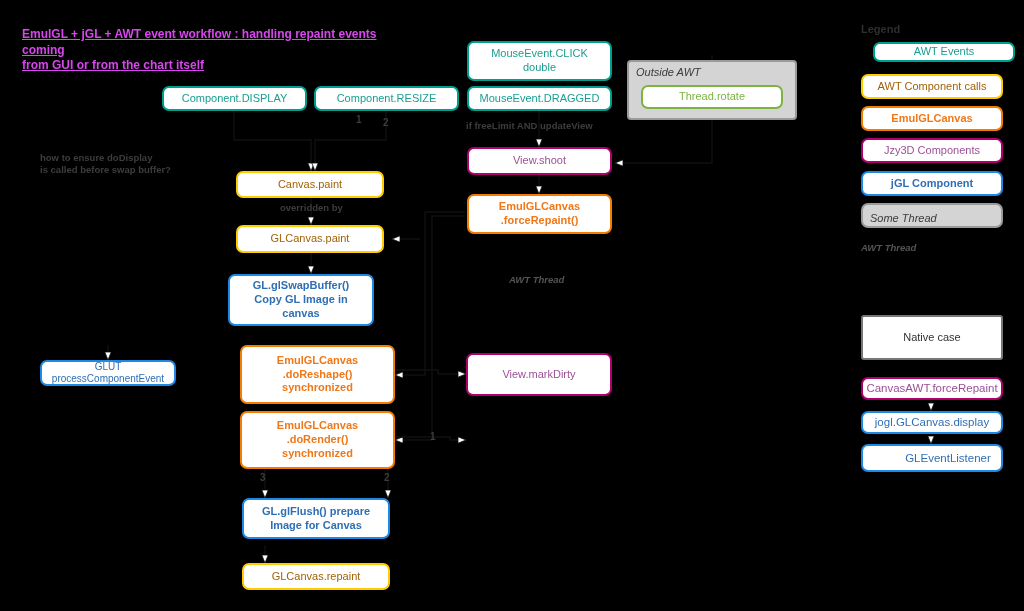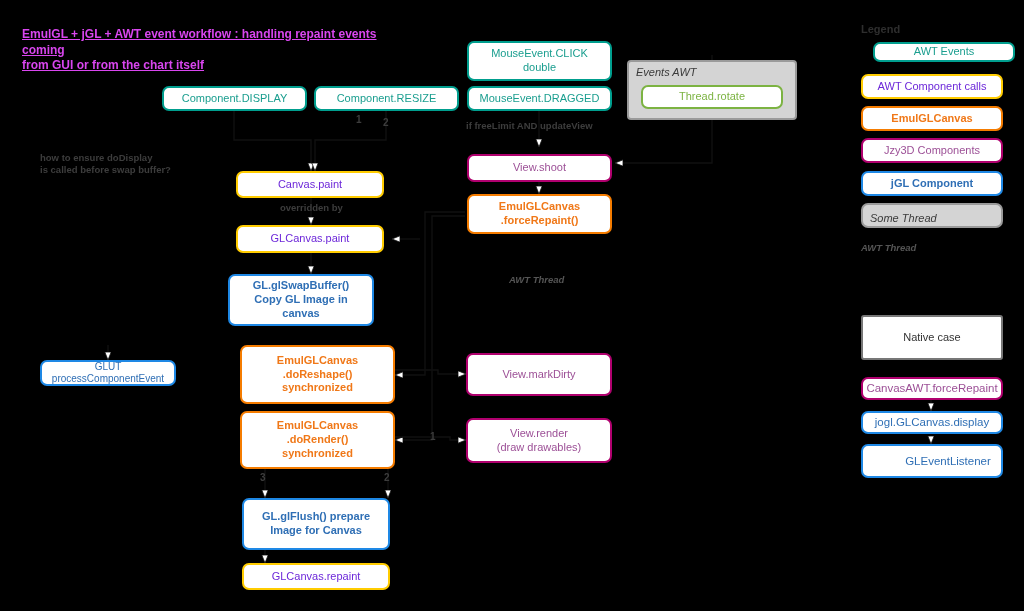--- a/index.html
+++ b/index.html
@@ -23,21 +23,21 @@
     align-items: center;
     justify-content: center;
     text-align: center;
     font-size: 11px;
     line-height: 1.25;
     padding: 2px 4px;
     white-space: pre-line;
   }
   
   .awt-event   { border-color: #009e8e; color: #1a9e8f; }
-  .awt-call    { border-color: #ffcc00; color: #6d28d9; }
+  .awt-call    { border-color: #ffcc00; color: #a16207; }
   .emul        { border-color: #f57c00; color: #f07818; font-weight: bold; }
   .jzy3d       { border-color: #b0006e; color: #9c4f96; }
   .jgl         { border-color: #1e88e5; color: #2f6fb5; font-weight: bold; }
   .thread-box  { border-color: #9a9a9a; background:#d4d4d4; color:#3a3a3a;
                  font-style: italic; justify-content:flex-start; padding-left:7px;
                  align-items:flex-start; padding-top:4px; }
   .plain       { border-color: #777; color: #333; }
   .green       { border-color: #7cb342; color: #7cb342; }
 
   .label {
@@ -130,56 +130,54 @@
   <div class="box awt-event" style="left:162px; top:86px; width:145px; height:25px;">Component.DISPLAY</div>
 
   <div class="box awt-event" style="left:314px; top:86px; width:145px; height:25px;">Component.RESIZE</div>
 
   <div class="box awt-event" style="left:467px; top:41px; width:145px; height:40px;">MouseEvent.CLICK
 double</div>
 
   <div class="box awt-event" style="left:467px; top:86px; width:145px; height:25px;">MouseEvent.DRAGGED</div>
 
   <div class="box thread-box" style="left:627px; top:60px; width:170px; height:60px; border-radius:4px;">
-    <span>Events AWT</span>
+    <span>Outside AWT</span>
   </div>
   <div class="box green" style="left:641px; top:85px; width:142px; height:24px; font-style:normal;">Thread.rotate</div>
 
-  <div class="box jzy3d" style="left:467px; top:154px; width:145px; height:28px;">View.shoot</div>
+  <div class="box jzy3d" style="left:467px; top:147px; width:145px; height:28px;">View.shoot</div>
 
   <div class="box emul" style="left:467px; top:194px; width:145px; height:40px;">EmulGLCanvas
 .forceRepaint()</div>
 
   <div class="box awt-call" style="left:236px; top:171px; width:148px; height:27px;">Canvas.paint</div>
 
   <div class="box awt-call" style="left:236px; top:225px; width:148px; height:28px;">GLCanvas.paint</div>
 
   <div class="box jgl" style="left:228px; top:274px; width:146px; height:52px;text-align:center;">GL.glSwapBuffer()
 Copy GL Image in
 canvas</div>
 
   <div class="box emul" style="left:240px; top:345px; width:155px; height:59px;">EmulGLCanvas
 .doReshape()
 synchronized</div>
 
   <div class="box emul" style="left:240px; top:411px; width:155px; height:58px;">EmulGLCanvas
 .doRender()
 synchronized</div>
 
-  <div class="box jgl" style="left:242px; top:498px; width:148px; height:52px;">GL.glFlush() prepare
+  <div class="box jgl" style="left:242px; top:498px; width:148px; height:41px;">GL.glFlush() prepare
 Image for Canvas</div>
 
   <div class="box awt-call" style="left:242px; top:563px; width:148px; height:27px;">GLCanvas.repaint</div>
 
   <div class="box jgl" style="left:40px; top:360px; width:136px; height:26px; font-size:10px; font-weight:normal;">GLUT processComponentEvent</div>
 
   <div class="box jzy3d" style="left:466px; top:353px; width:146px; height:43px;">View.markDirty</div>
 
-  <div class="box jzy3d" style="left:466px; top:418px; width:146px; height:45px;">View.render
-(draw drawables)</div>
 
   <div class="label" style="left:40px; top:152px; width:150px;">how to ensure doDisplay
 is called before swap buffer?</div>
 
   <div class="label" style="left:280px; top:202px;">overridden by</div>
 
   <div class="label" style="left:466px; top:120px;">if freeLimit AND updateView</div>
 
   <div class="label italic" style="left:509px; top:274px; color:#555;">AWT Thread</div>
 
@@ -197,15 +195,15 @@
   <div class="box jzy3d" style="left:861px; top:138px; width:142px; height:25px;">Jzy3D Components</div>
   <div class="box jgl" style="left:861px; top:171px; width:142px; height:25px;">jGL Component</div>
   <div class="box thread-box" style="left:861px; top:203px; width:142px; height:25px; align-items:center; padding-top:8px;">Some Thread</div>
 
   <div class="label italic" style="left:861px; top:242px; color:#555;">AWT Thread</div>
 
   <div class="box plain" style="left:861px; top:315px; width:142px; height:45px; border-radius:3px;">Native case</div>
 
   <div class="box jzy3d" style="left:861px; top:377px; width:142px; height:23px; font-size:11.5px;">CanvasAWT.forceRepaint</div>
   <div class="box jgl" style="left:861px; top:411px; width:142px; height:23px; font-weight:normal; font-size:11.5px;">jogl.GLCanvas.display</div>
-  <div class="box jgl" style="left:861px; top:444px; width:142px; height:34px; font-weight:normal; font-size:11.5px;padding-left:36px;">GLEventListener</div>
+  <div class="box jgl" style="left:861px; top:444px; width:142px; height:28px; font-weight:normal; font-size:11.5px;padding-left:36px;">GLEventListener</div>
 
 </div>
 
 </body></html>

